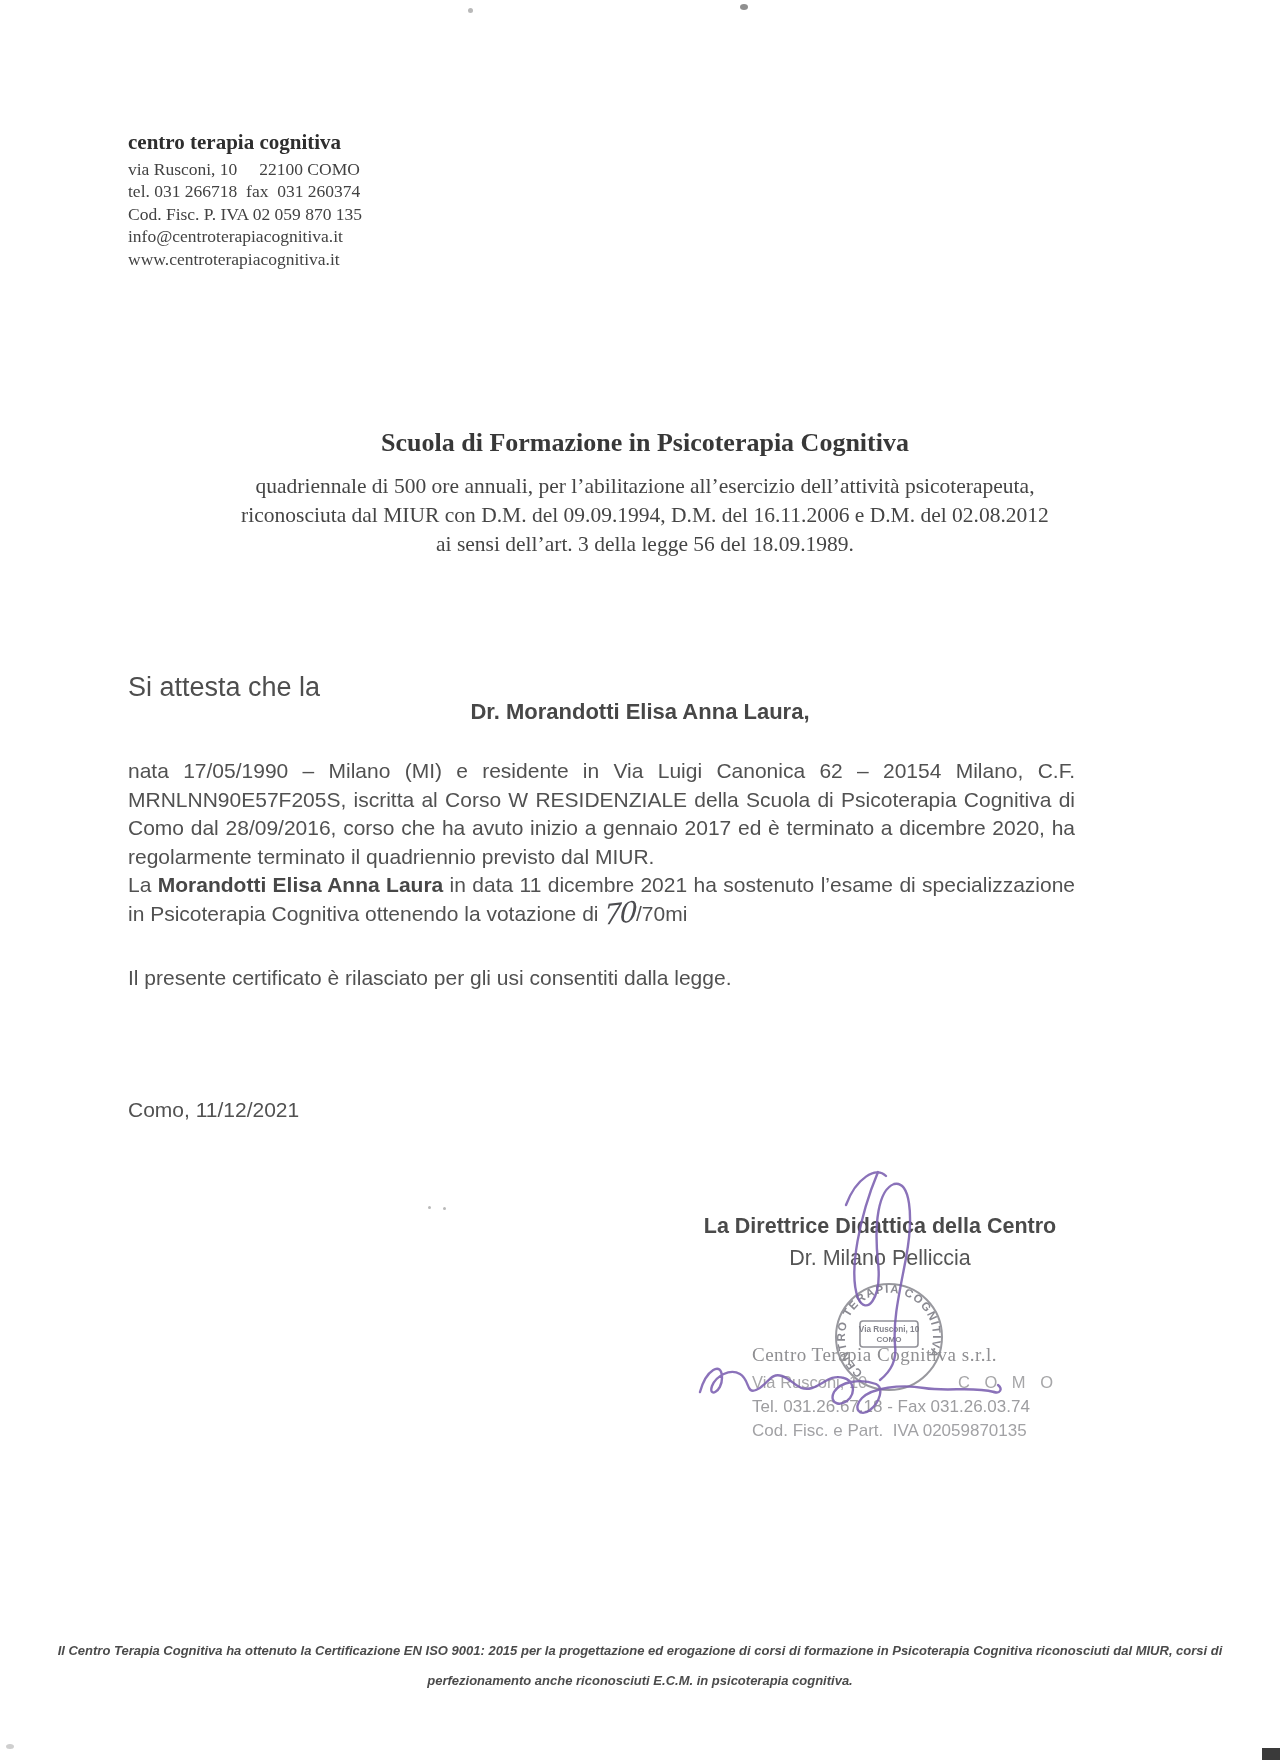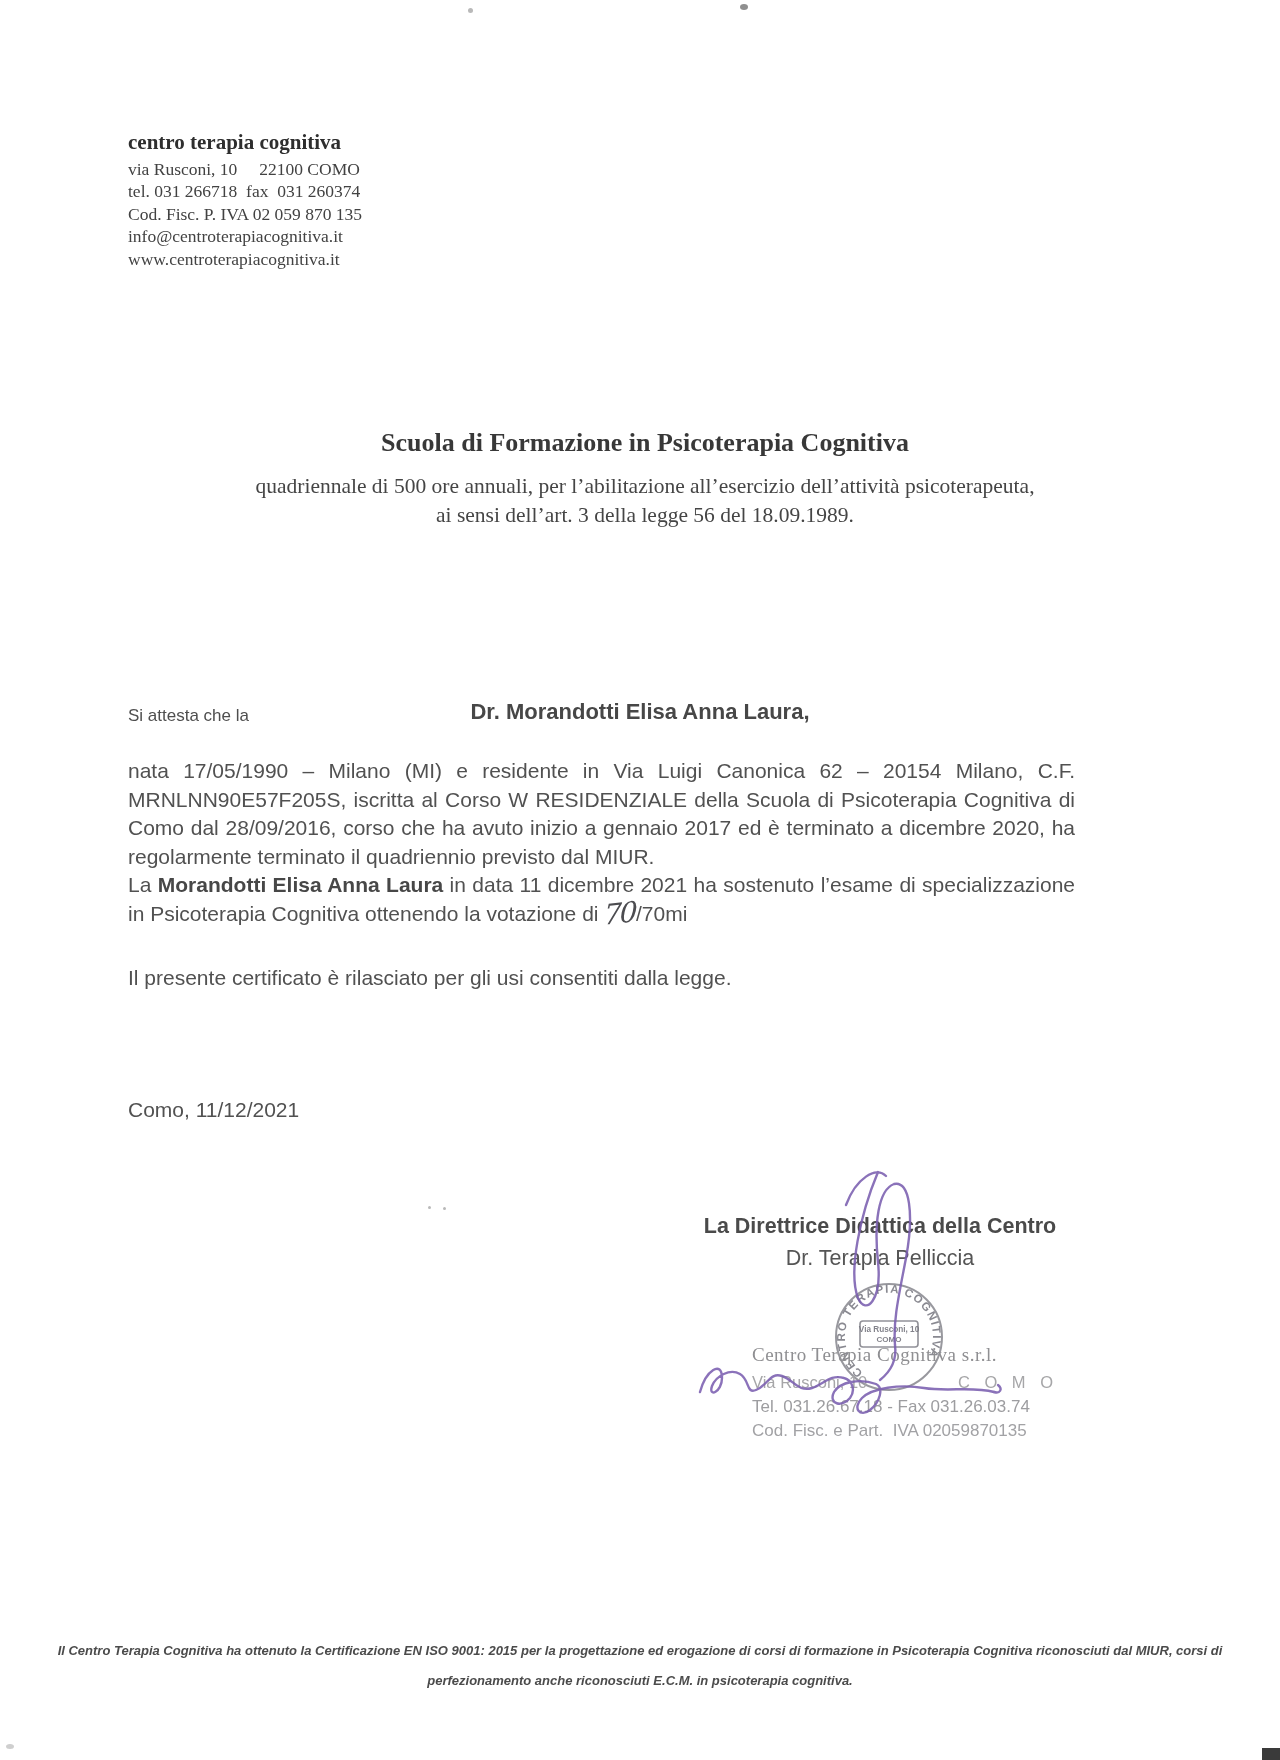--- a/index.html
+++ b/index.html
@@ -19,21 +19,21 @@
   .lh-name{font-weight:bold;font-size:21px;color:#2e2e2e;margin-bottom:3px;}
   .lh-line{font-size:17.5px;line-height:22.4px;color:#424242;white-space:pre;}
 
   
   .title-block{left:60px;top:428px;width:1170px;text-align:center;
     font-family:"Liberation Serif", serif;color:#3f3f3f;}
   .title-heading{font-weight:bold;font-size:26px;color:#383838;margin-bottom:14px;}
   .title-line{font-size:21.5px;line-height:29px;color:#454545;}
 
   
-  .attest{left:128px;top:706px;font-size:17px;color:#4e4e4e;text-align:center;}
+  .attest{left:128px;top:672px;font-size:27px;color:#4e4e4e;text-align:center;}
   .name-line{left:110px;top:699px;width:1060px;text-align:center;
     font-weight:bold;font-size:22px;color:#474747;}
   .para{left:128px;width:947px;font-size:21px;line-height:28.5px;
     text-align:justify;color:#515151;}
   .para1{top:757px;}
   .para2{top:871px;}
   .bold-name{font-weight:bold;color:#474747;margin-top:20px;}
   .handwritten{
     display:inline-block;
     font-family:"DejaVu Serif", serif;
@@ -83,36 +83,37 @@
     <div class="lh-line">via Rusconi, 10     22100 COMO</div>
     <div class="lh-line">tel. 031 266718  fax  031 260374</div>
     <div class="lh-line">Cod. Fisc. P. IVA 02 059 870 135</div>
     <div class="lh-line">info@centroterapiacognitiva.it</div>
     <div class="lh-line">www.centroterapiacognitiva.it</div>
   </div>
 
   <div class="abs title-block">
     <div class="title-heading">Scuola di Formazione in Psicoterapia Cognitiva</div>
     <div class="title-line">quadriennale di 500 ore annuali, per l’abilitazione all’esercizio dell’attività psicoterapeuta,</div>
+    <div class="title-line">riconosciuta dal MIUR con D.M. del 09.09.1994, D.M. del 16.11.2006 e D.M. del 02.08.2012</div>
     <div class="title-line">ai sensi dell’art. 3 della legge 56 del 18.09.1989.</div>
   </div>
 
   <div class="abs attest">Si attesta che la</div>
   <div class="abs name-line">Dr. Morandotti Elisa Anna Laura,</div>
 
   <div class="abs para para1">nata 17/05/1990 – Milano (MI)  e residente in Via Luigi Canonica 62 – 20154 Milano,  C.F. MRNLNN90E57F205S, iscritta al Corso W RESIDENZIALE della Scuola di Psicoterapia Cognitiva di Como dal 28/09/2016, corso che ha avuto inizio a gennaio 2017 ed è terminato a dicembre 2020, ha regolarmente terminato il quadriennio previsto dal MIUR.</div>
 
   <div class="abs para para2"><span>La </span><span class="bold-name">Morandotti Elisa Anna Laura</span><span> in data 11 dicembre 2021 ha sostenuto l’esame di specializzazione in Psicoterapia Cognitiva ottenendo la votazione di </span><span class="handwritten">70</span><span>/70mi</span></div>
 
   <div class="abs closing">Il presente certificato è rilasciato per gli usi consentiti dalla legge.</div>
   <div class="abs place-date">Como, 11/12/2021</div>
 
   <div class="abs sig-block">
     <div class="sig-role">La Direttrice Didattica della Centro</div>
-    <div class="sig-name">Dr. Terapia Pelliccia</div>
+    <div class="sig-name">Dr. Milano Pelliccia</div>
   </div>
 
   <svg class="abs" style="left:824px;top:1272px;" width="130" height="130" viewBox="0 0 130 130">
     <circle cx="65" cy="65" r="53" fill="none" stroke-width="2" opacity="0.75" stroke="#75757e"></circle>
     <defs>
       <path id="ringPath" d="M 34,96 A 44,44 0 1 1 96,96" fill="none"></path>
     </defs>
     <g transform="rotate(-14 65 65)">
       <text font-size="11.5" font-weight="bold" letter-spacing="1.2" opacity="0.85" font-family="Liberation Sans, sans-serif" fill="#75757e">
         <textPath href="#ringPath" startOffset="4" textLength="200">CENTRO TERAPIA COGNITIVA</textPath>

